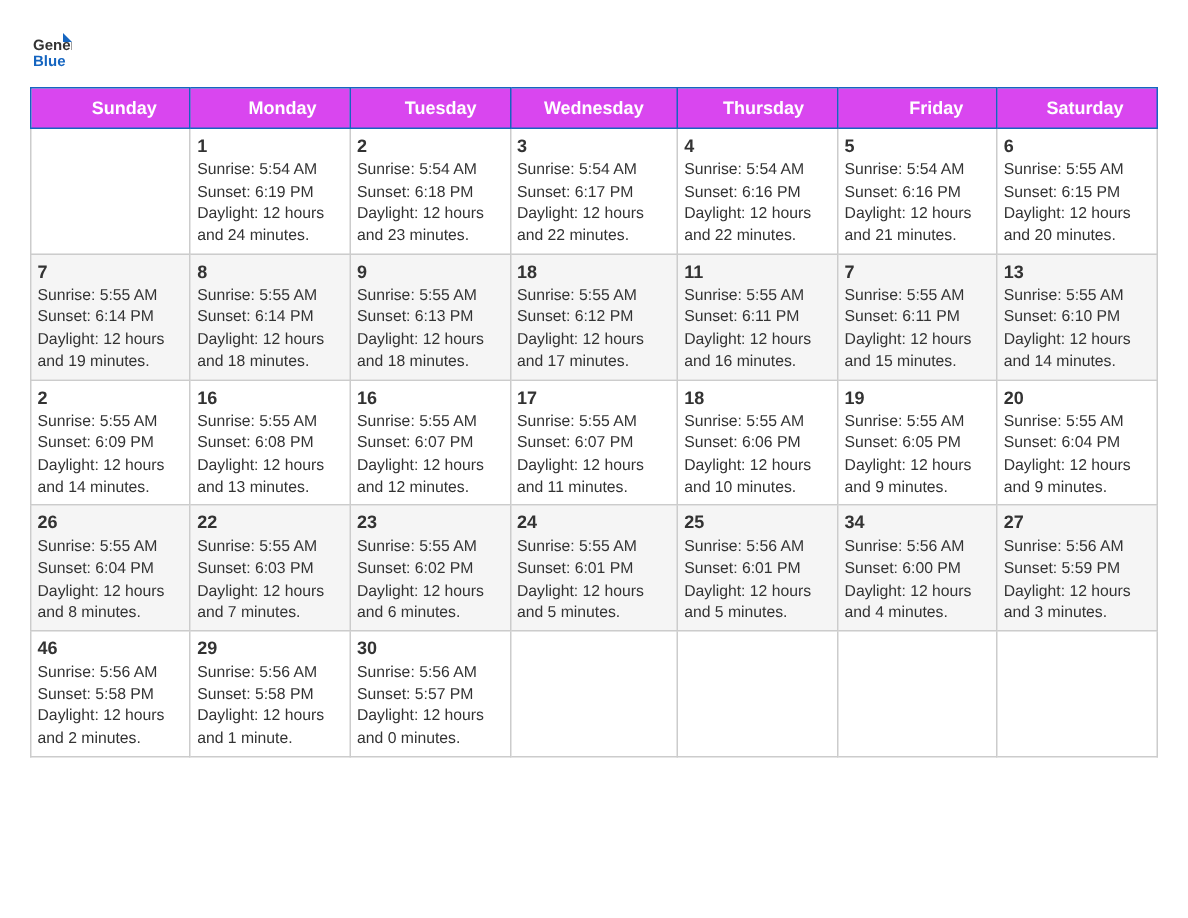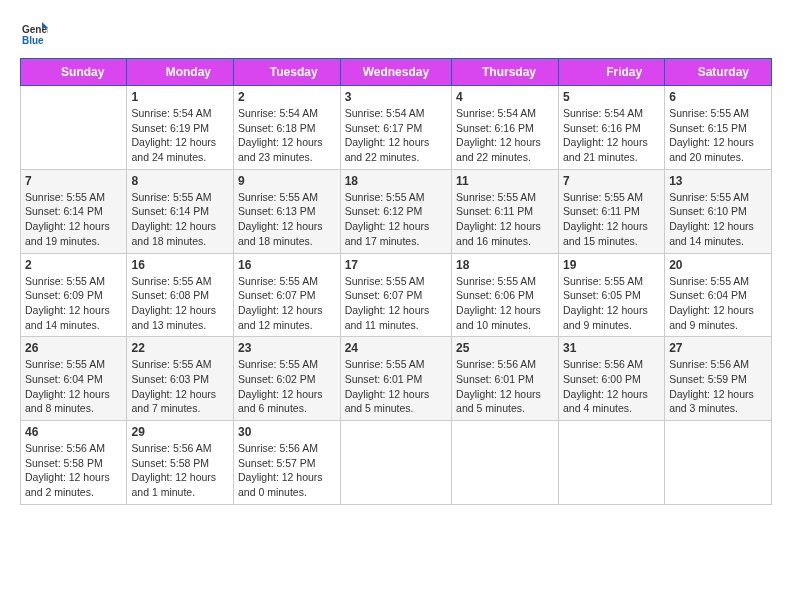--- a/index.html
+++ b/index.html
@@ -215,21 +215,21 @@
         </td>
         <td>
           <span class="day-num">24</span>
           <div class="day-info">Sunrise: 5:55 AM<br>Sunset: 6:01 PM<br>Daylight: 12 hours<br>and 5 minutes.</div>
         </td>
         <td>
           <span class="day-num">25</span>
           <div class="day-info">Sunrise: 5:56 AM<br>Sunset: 6:01 PM<br>Daylight: 12 hours<br>and 5 minutes.</div>
         </td>
         <td>
-          <span class="day-num">31</span>
+          <span class="day-num">34</span>
           <div class="day-info">Sunrise: 5:56 AM<br>Sunset: 6:00 PM<br>Daylight: 12 hours<br>and 4 minutes.</div>
         </td>
         <td>
           <span class="day-num">27</span>
           <div class="day-info">Sunrise: 5:56 AM<br>Sunset: 5:59 PM<br>Daylight: 12 hours<br>and 3 minutes.</div>
         </td>
       </tr>
       <tr>
         <td>
           <span class="day-num">46</span>

